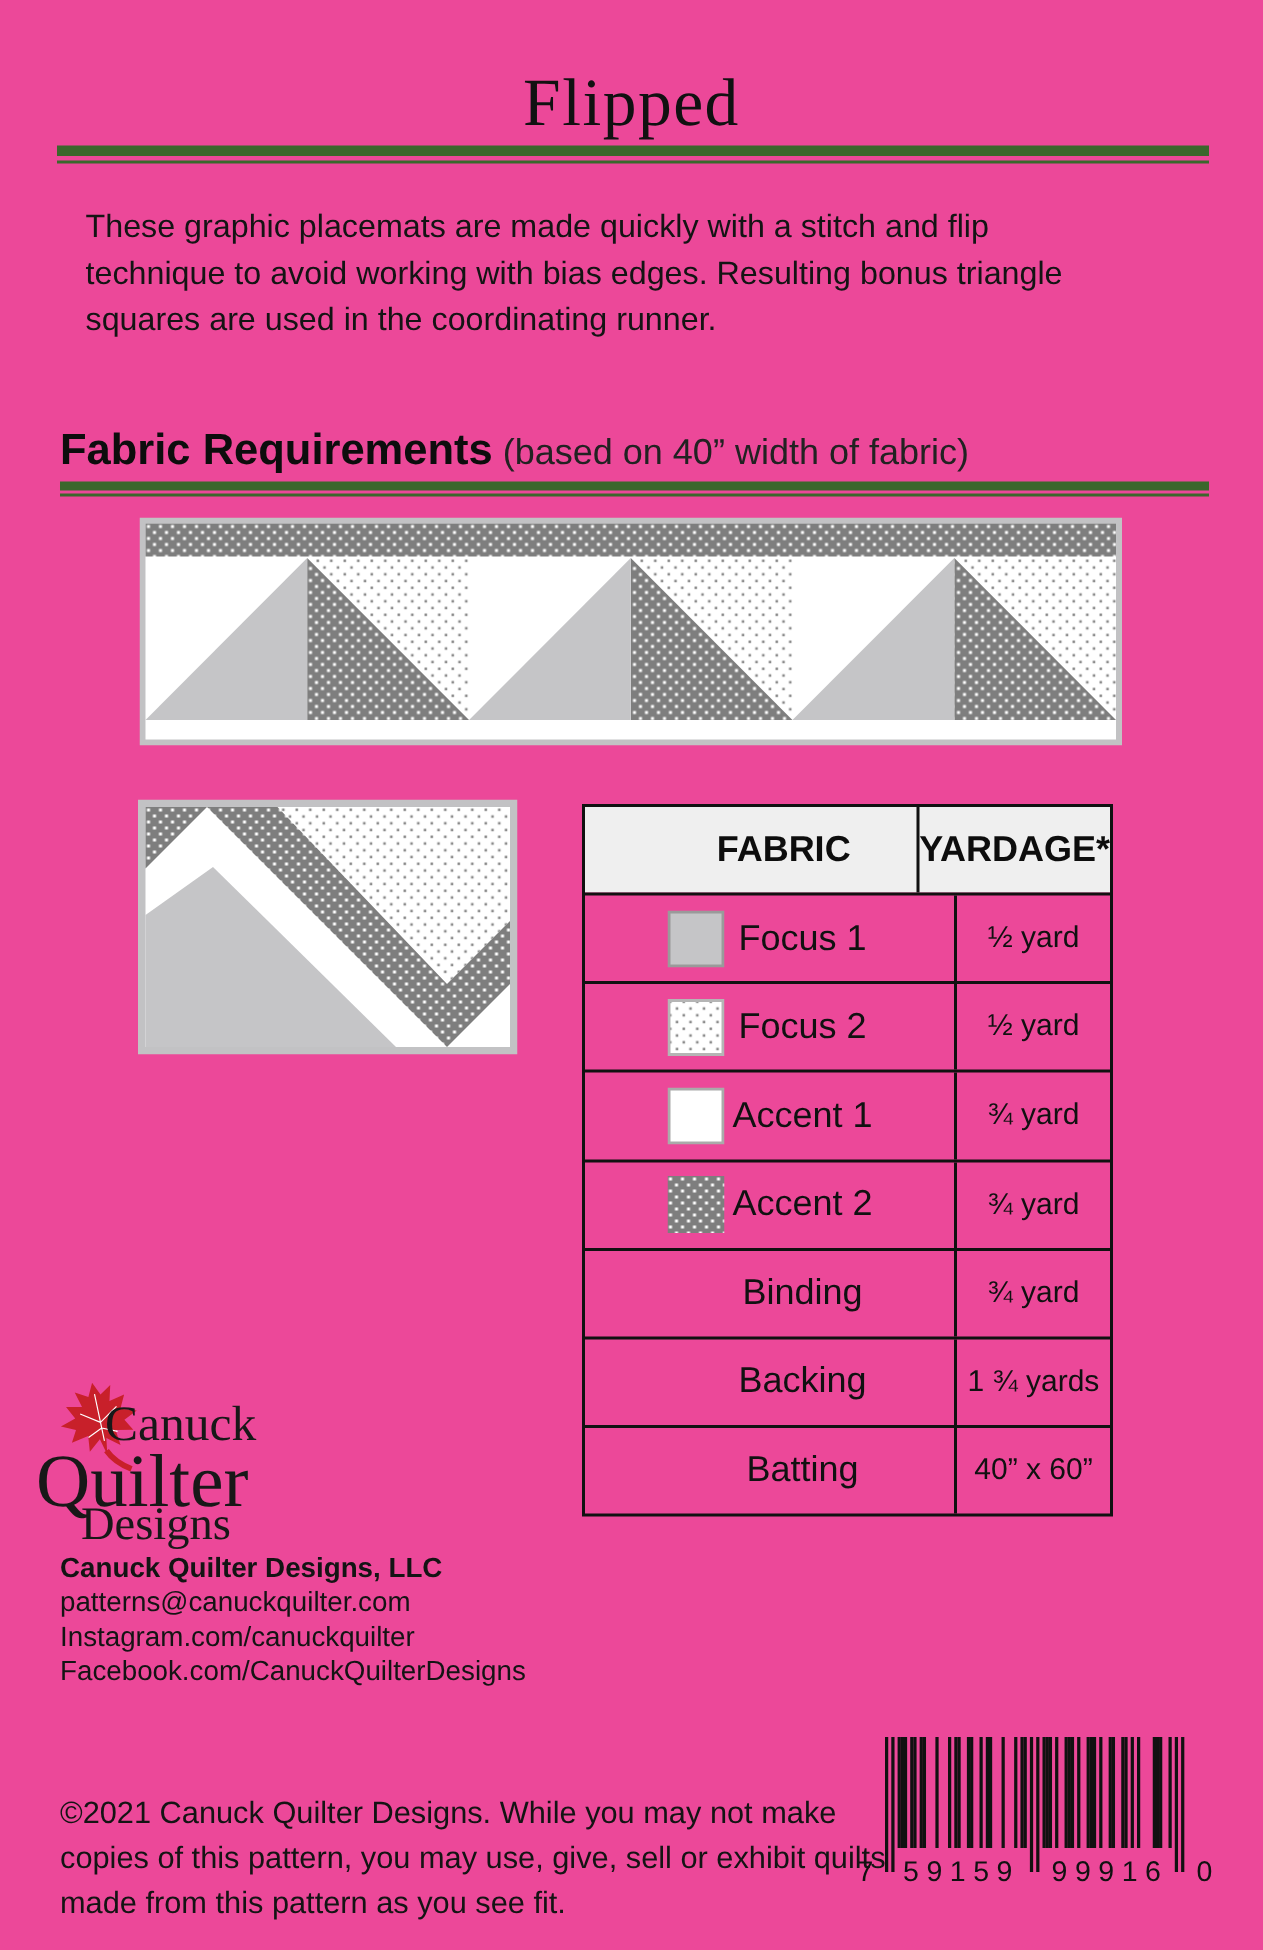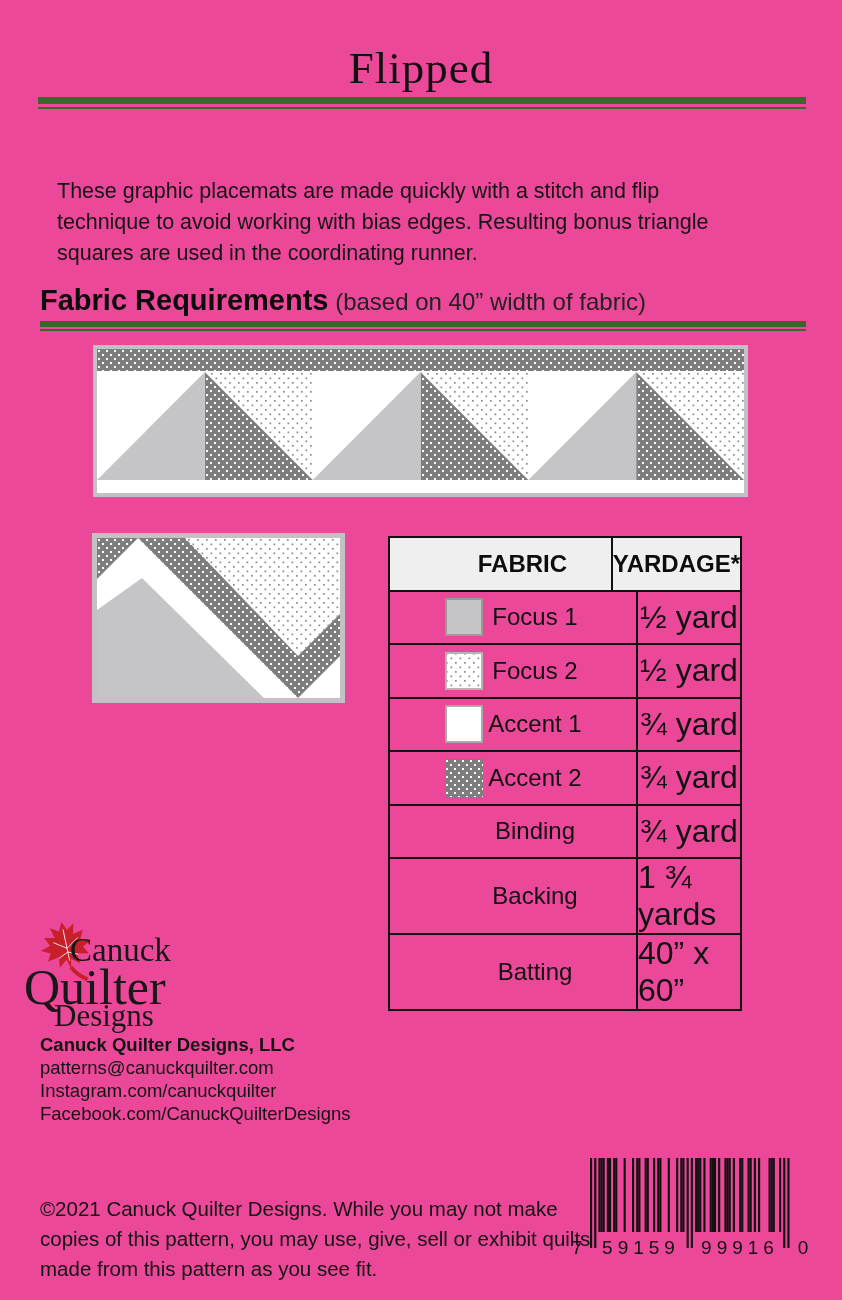--- a/index.html
+++ b/index.html
@@ -15,21 +15,21 @@
     left:0;top:42px;width:842px;text-align:center;
     font-family:"Liberation Serif",serif;font-size:45px;font-weight:500;
     letter-spacing:1px;color:#111;
   }
   .rule{left:38px;width:768px;}
   .rule .thick{height:7px;background:#3b672c;}
   .rule .gap{height:3px;}
   .rule .thin{height:2px;background:#3b672c;}
 
   
-  #intro{left:57px;top:136px;font-size:21.5px;line-height:31px;color:#141414;margin-top:40px;}
+  #intro{left:57px;top:136px;font-size:21.5px;line-height:31px;color:#141414;}
   #intro div{white-space:nowrap;}
 
   
   #section-heading{left:40px;top:284px;white-space:nowrap;}
   #section-heading .h{font-size:29px;font-weight:bold;color:#0d0d0d;}
   #section-heading .note{font-size:24px;font-weight:normal;color:#222;}
 
   
   #placemat-svg{left:93px;top:345px;}
   #runner-svg{left:92px;top:533px;}
@@ -40,21 +40,21 @@
     border:2.5px solid #111;box-sizing:border-box;
     display:flex;flex-direction:column;
   }
   .t-row{display:flex;flex:1;border-top:2px solid #111;padding-left:44px;}
   .t-row:first-child{border-top:none;background:#efefef;}
   .t-cell{display:flex;align-items:center;justify-content:center;position:relative;}
   .t-cell.fabric{width:204px;border-right:2.5px solid #111;box-sizing:border-box;}
   .t-cell.yardage{flex:1;}
   .t-head{font-size:24px;font-weight:bold;color:#0d0d0d;}
   .t-label{font-size:24px;color:#111;}
-  .t-val{font-size:32px;color:#111;}
+  .t-val{font-size:20px;color:#111;}
   .swatch{position:absolute;left:11px;top:50%;transform:translateY(-50%);width:38px;height:38px;box-sizing:border-box;}
 
   
   #logo{left:24px;top:914px;width:220px;height:116px;font-family:"Liberation Serif",serif;color:#181818;}
   #logo .leaf{left:2px;top:4px;}
   #logo .w1{left:46px;top:18px;font-size:33px;}
   #logo .w2{left:0px;top:44px;font-size:50px;}
   #logo .w3{left:30px;top:84px;font-size:31px;}
 
   

